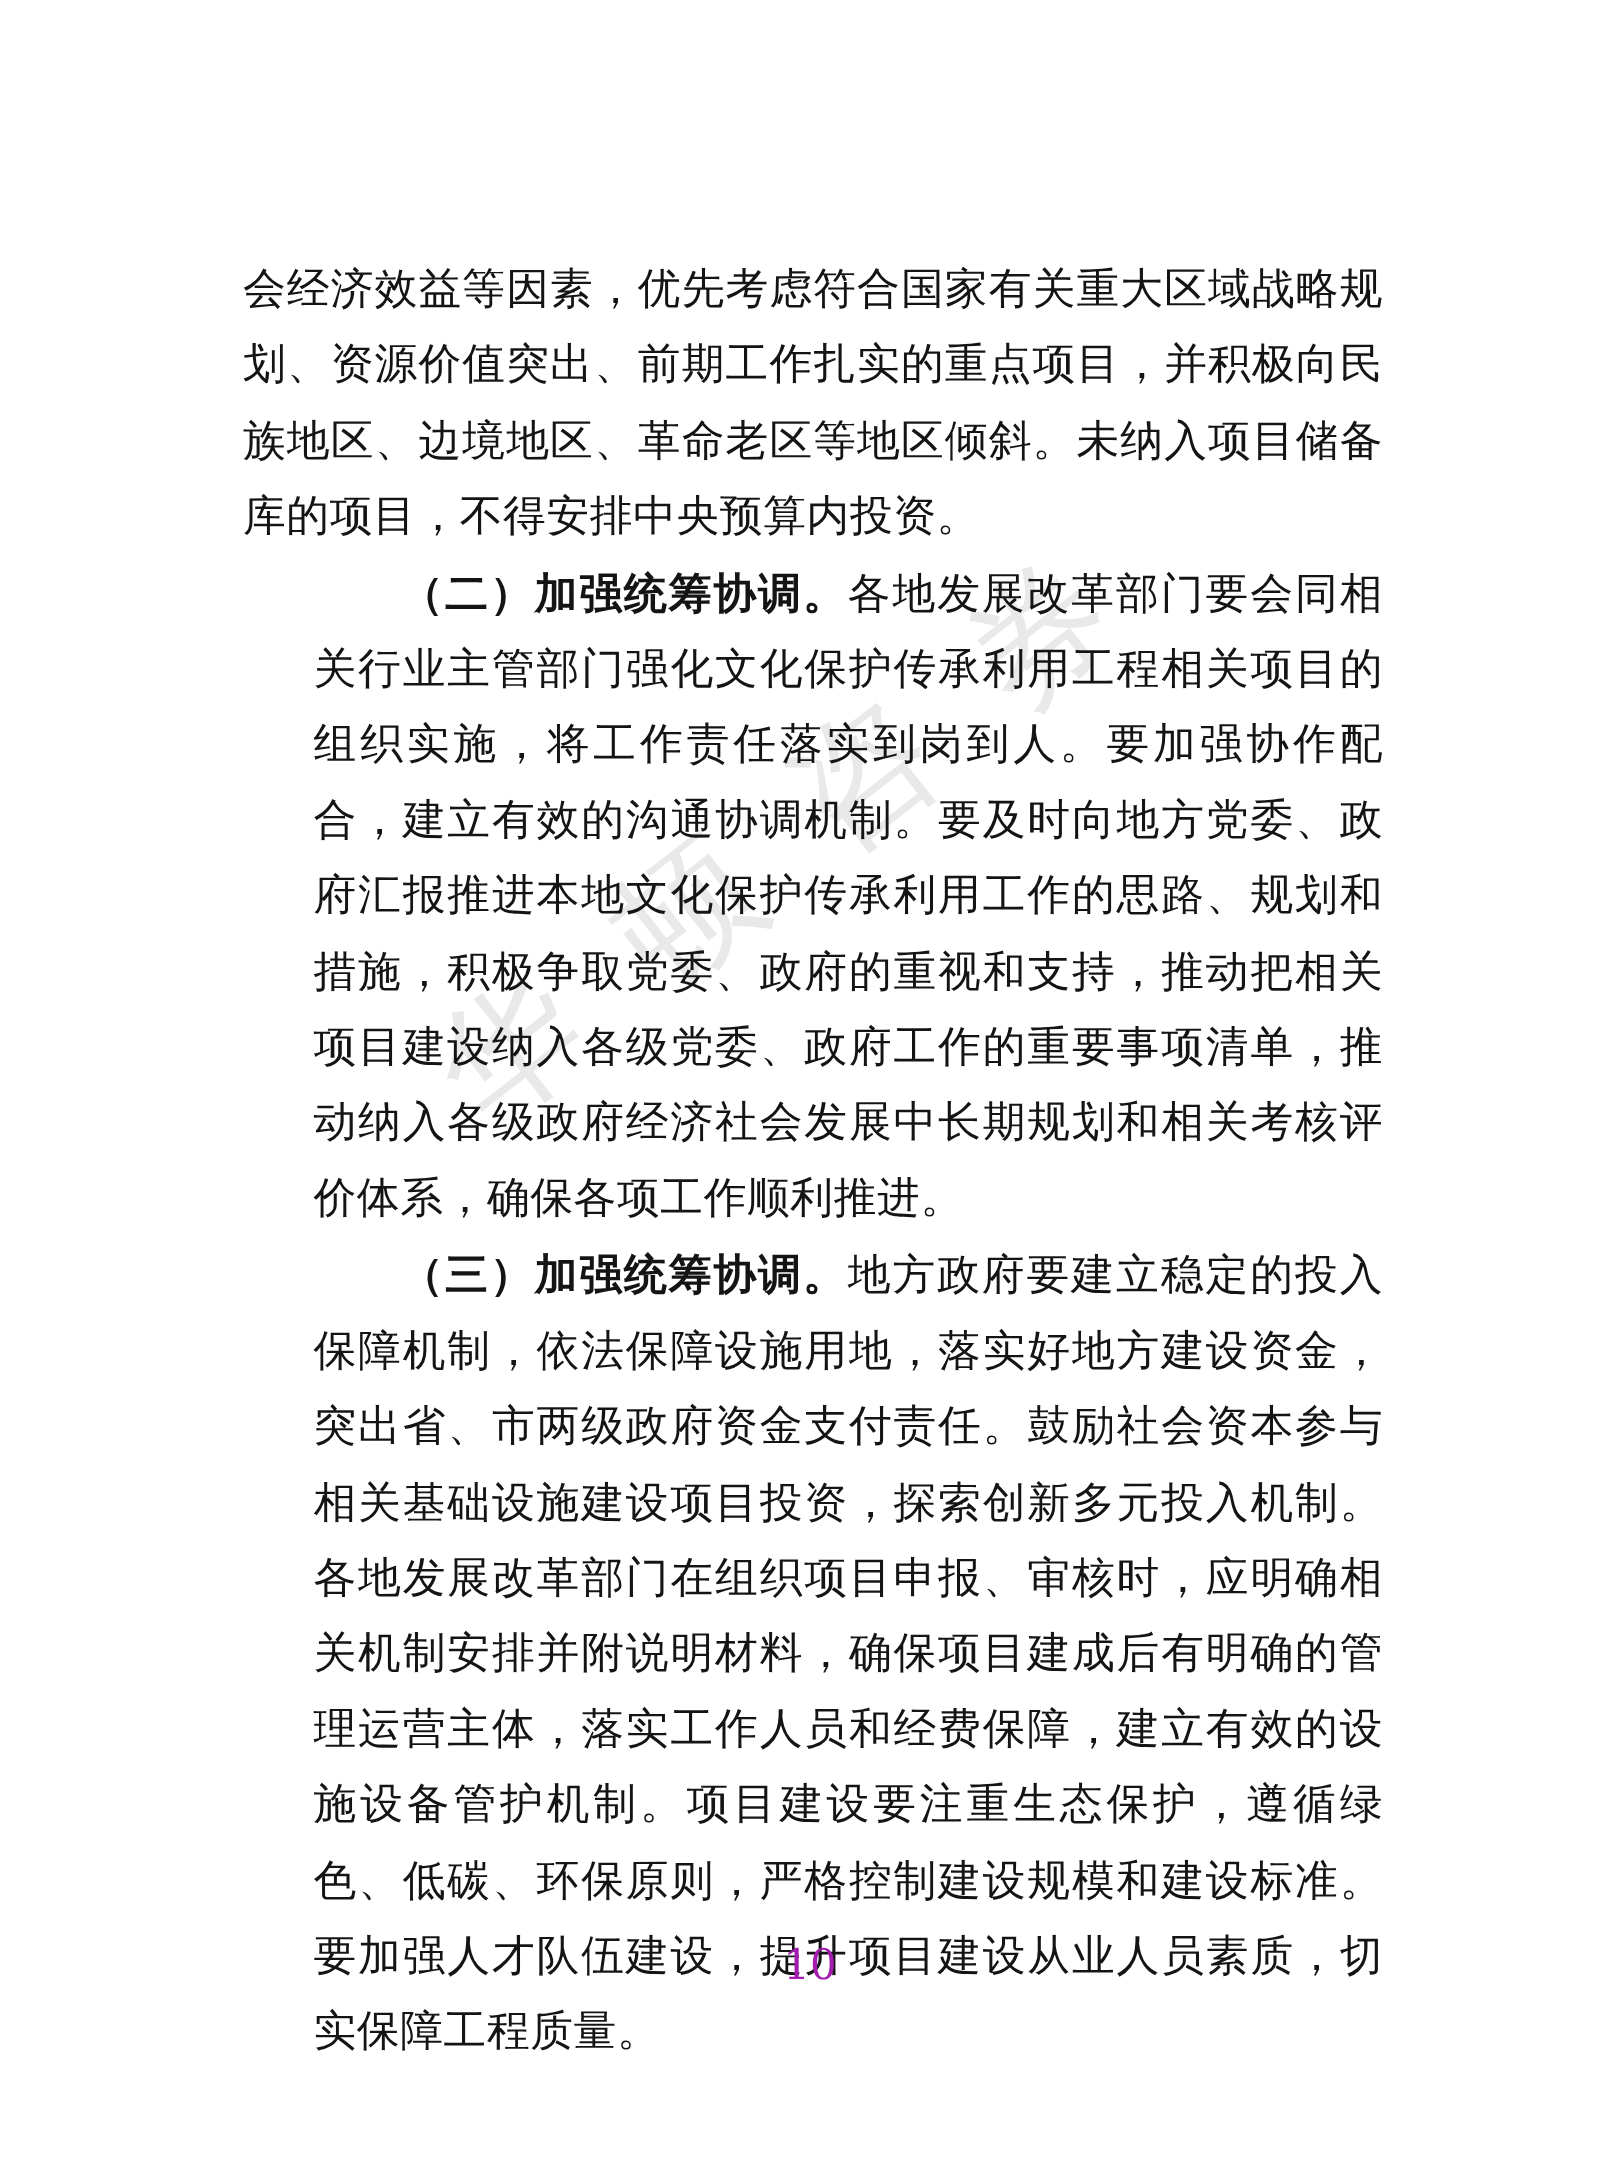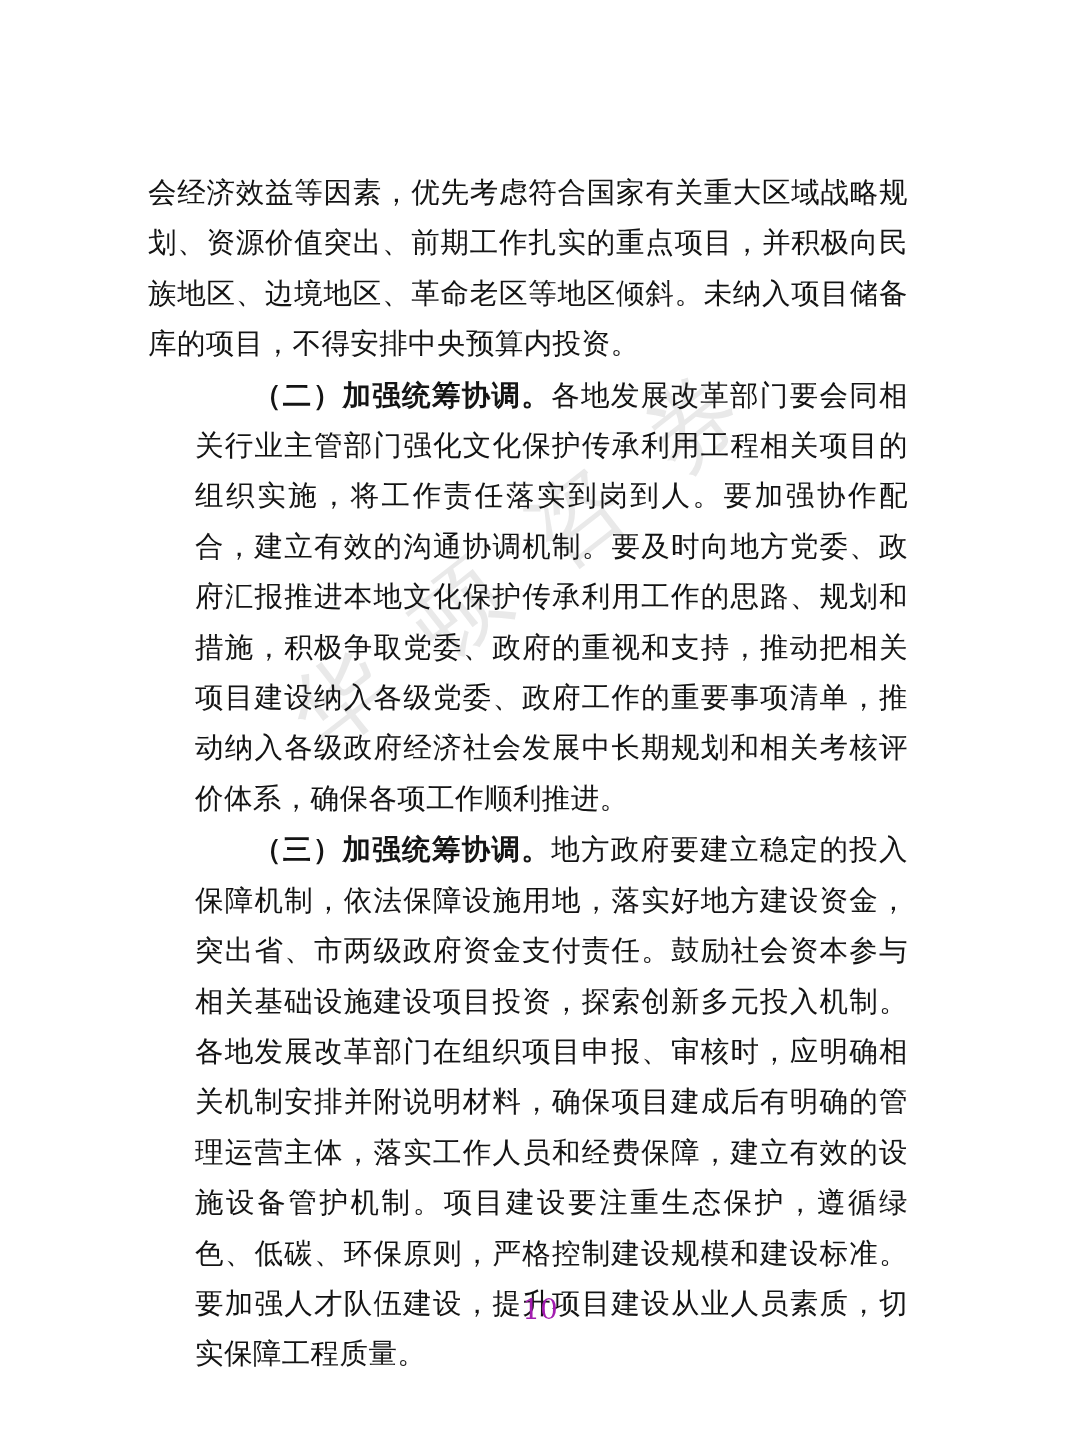--- a/index.html
+++ b/index.html
@@ -11,21 +11,21 @@
     position: relative;
     width: 1080px;
     height: 1439px;
     background: #ffffff;
     overflow: hidden;
     font-family: "DejaVu Serif", "Liberation Serif", serif;
     color: #141414;
   }
   .content {
     position: absolute;
-    left: 148px;
+    left: 162px;
     top: 168px;
     width: 760px;
   }
   .para {
     font-size: 28.5px;
     line-height: 50.4px;
     letter-spacing: 0.4px;
     text-align: justify;
     text-justify: inter-ideograph;
     margin: 0;

